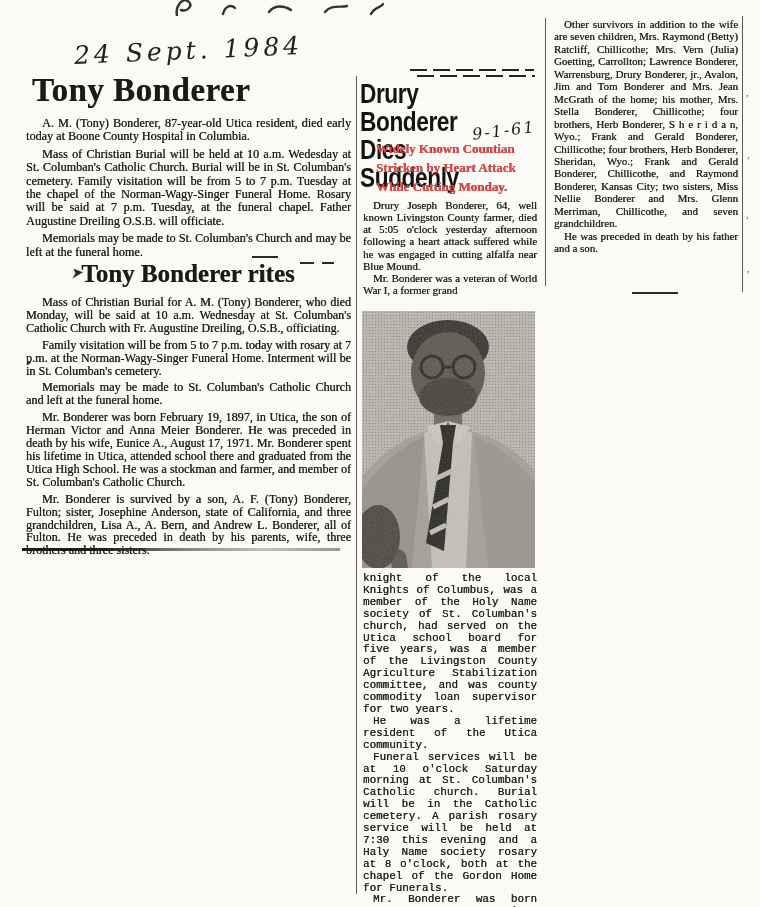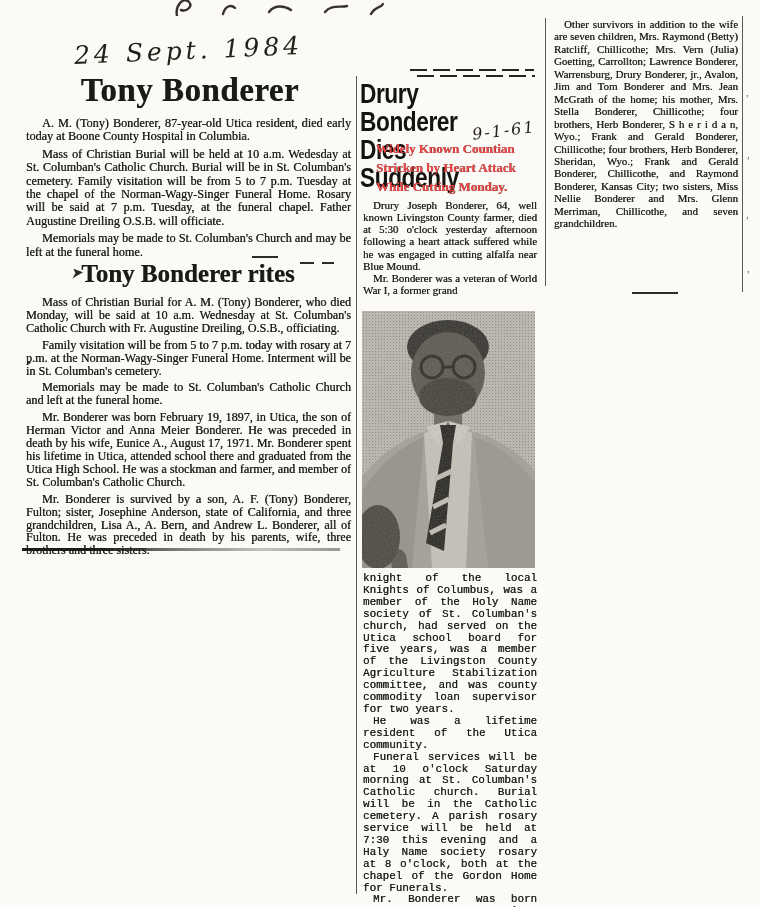--- a/index.html
+++ b/index.html
@@ -7,21 +7,21 @@
     width:760px;height:907px;position:relative;overflow:hidden;
     background:#fbfaf6;
     font-family:"Liberation Serif","DejaVu Serif",serif;
     color:#1b1a16;
   }
   .abs{position:absolute;}
   .ink{ text-shadow:0.35px 0 0 rgba(25,24,18,.75); }
   
   .hw{ font-family:"DejaVu Serif","Liberation Serif",serif; font-style:italic; color:#232219; }
   .hw-date-left{ left:74px; top:36px; font-size:25px; letter-spacing:4px; transform:rotate(-2.5deg); }
-  .headline-1{ left:24px; top:72px; width:332px; text-align:center;
+  .headline-1{ left:32px; top:72px; width:332px; 
     font-size:33px; font-weight:bold; letter-spacing:.5px; }
   .col-left{ left:22px; width:333px; font-size:12.2px; line-height:13.4px; text-align:justify; }
   .col-left p{ margin:4px; text-indent:16px; }
   .rites-head{ left:22px; top:260px; width:332px; text-align:center;
     font-size:25px; font-weight:bold; }
   .rites-body{ top:292px; line-height:12.9px; font-size:12.1px; }
   .rites-arrow{ left:70px; top:264px; font-size:15px; color:#2a2922; transform:rotate(-8deg); }
   .rosary-bullet{ left:27px; top:356px; font-size:12px; color:#23221c; }
   .rule-bottom-left{ left:22px; top:548px; width:318px; height:3px;
     background:linear-gradient(90deg,#1c1b17 0,#1c1b17 70px,rgba(30,28,22,.55) 160px,rgba(30,28,22,.25) 240px,rgba(30,28,22,.45) 318px); }
@@ -107,21 +107,21 @@
 
 <div class="abs hw hw-date-mid">9-1-61</div>
 
 <div class="abs subhead ink">
   <div>Widely Known Countian</div>
   <div>Stricken by Heart Attack</div>
   <div>While Cutting Monday.</div>
 </div>
 
 <div class="abs col-mid ink" style="top:199px;">
-  <p>Drury Joseph Bonderer, 64, well known Livingston County farmer, died at 5:30 o'clock yesterday afternoon following a heart attack suffered while he was engaged in cutting alfalfa near Blue Mound.</p>
+  <p>Drury Joseph Bonderer, 64, well known Livingston County farmer, died at 5:05 o'clock yesterday afternoon following a heart attack suffered while he was engaged in cutting alfalfa near Blue Mound.</p>
   <p>Mr. Bonderer was a veteran of World War I, a former grand</p>
 </div>
 
 <div class="abs photo" role="img" aria-label="Halftone newspaper portrait of a man wearing glasses and a striped tie">
   <svg width="173" height="257" viewBox="0 0 173 257">
     <defs>
       <filter id="grainF" x="0" y="0" width="100%" height="100%">
         <feTurbulence type="fractalNoise" baseFrequency="0.85" numOctaves="2" result="n"></feTurbulence>
         <feColorMatrix in="n" type="matrix" values="0 0 0 0 0.32  0 0 0 0 0.31  0 0 0 0 0.28  0 0 0 0.45 0"></feColorMatrix>
       </filter>
@@ -167,19 +167,20 @@
 <div class="abs col-mid lower ink" style="top:573px;font-family:Liberation Mono, monospace;">
   <p class="noindent">knight of the local Knights of Columbus, was a member of the Holy Name society of St. Columban's church, had served on the Utica school board for five years, was a member of the Livingston County Agriculture Stabilization committee, and was county commodity loan supervisor for two years.</p>
   <p>He was a lifetime resident of the Utica community.</p>
   <p>Funeral services will be at 10 o'clock Saturday morning at St. Columban's Catholic church. Burial will be in the Catholic cemetery. A parish rosary service will be held at 7:30 this evening and a Haly Name society rosary at 8 o'clock, both at the chapel of the Gordon Home for Funerals.</p>
   <p>Mr. Bonderer was born Nov. 5, 1896, at Utica, son of Lawrence and Stella Bonderer. He was a graduate of the Brush College school near Mooresville.</p>
   <p>He married Bess Stimmler at Clear Lake, Minn., on August 7, 1929.</p>
 </div>
 
 <div class="abs col-right ink">
   <p>Other survivors in addition to the wife are seven children, Mrs. Raymond (Betty) Ratcliff, Chillicothe; Mrs. Vern (Julia) Goetting, Carrollton; Lawrence Bonderer, Warrensburg, Drury Bonderer, jr., Avalon, Jim and Tom Bonderer and Mrs. Jean McGrath of the home; his mother, Mrs. Stella Bonderer, Chillicothe; four brothers, Herb Bonderer, S h e r i d a n, Wyo.; Frank and Gerald Bonderer, Chillicothe; four brothers, Herb Bonderer, Sheridan, Wyo.; Frank and Gerald Bonderer, Chillicothe, and Raymond Bonderer, Kansas City; two sisters, Miss Nellie Bonderer and Mrs. Glenn Merriman, Chillicothe, and seven grandchildren.</p>
+  <p>He was preceded in death by his father and a son.</p>
 </div>
 <div class="abs rule-end"></div>
 
 <div class="abs stray" style="left:746px;top:86px;">,</div>
 <div class="abs stray" style="left:747px;top:148px;">,</div>
 <div class="abs stray" style="left:746px;top:208px;">,</div>
 <div class="abs stray" style="left:747px;top:262px;">,</div>
 
 </body></html>

